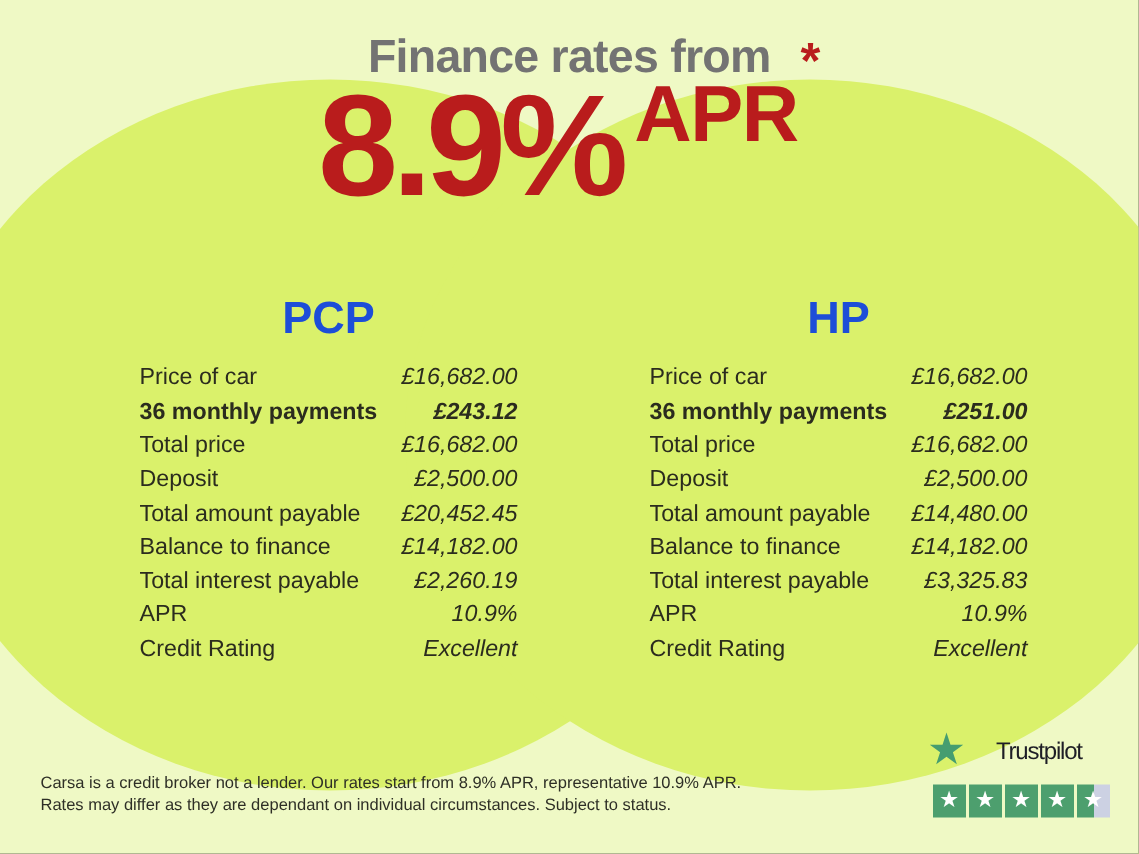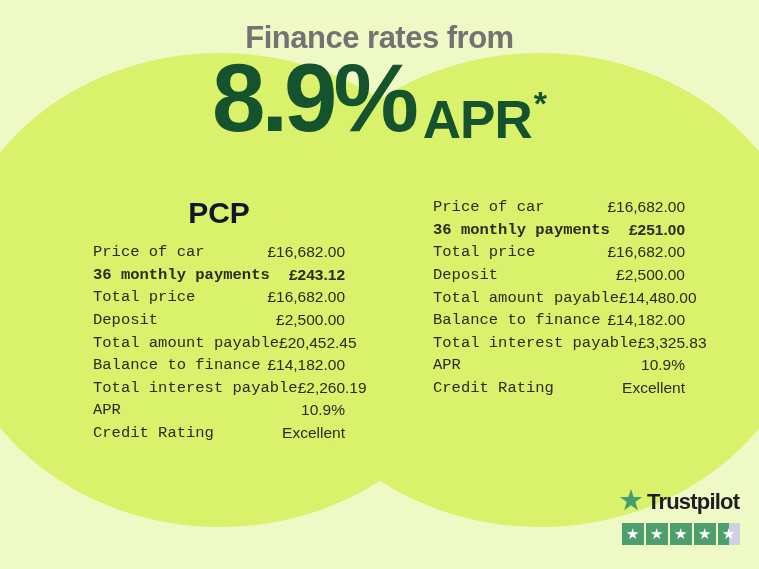--- a/index.html
+++ b/index.html
@@ -21,60 +21,60 @@
   .blob-right{left:270px;top:53px;}
 
   .title{
     position:absolute;top:20px;left:0;width:100%;
     text-align:center;
     font-size:31px;font-weight:bold;letter-spacing:-0.5px;
     color:#737373;
   }
   .rate-line{
     position:absolute;top:50px;left:0;width:100%;
-    display:flex;justify-content:center;align-items:flex-end;
-    color:#14532d;line-height:1;
+    display:flex;justify-content:center;align-items:flex-start;
+    color:#b91c1c;line-height:1;
   }
   .rate-value{font-size:96px;font-weight:bold;letter-spacing:-4px;}
   .rate-suffix{font-size:53px;font-weight:bold;letter-spacing:-1px;margin-left:8px;}
   .rate-asterisk{font-size:34px;font-weight:bold;position:relative;top:-26px;margin-left:2px;}
 
   .fin-table{
     position:absolute;top:196px;width:252px;
   }
   .fin-table.pcp{left:93px;}
   .fin-table.hp{left:433px;}
   .fin-table h2{
     margin:0 0 11px 0;text-align:center;
-    font-size:30px;font-weight:bold;color:#0f172a;letter-spacing:0;
+    font-size:30px;font-weight:bold;color:#1d4ed8;letter-spacing:0;
   }
   .rows{width:100%;}
   .row{
     display:flex;justify-content:space-between;align-items:center;
     height:22.6px;
     font-size:15.5px;color:#2b2c1e;
   }
-  .row .lbl{text-align:left;white-space:nowrap;font-family:Liberation Mono, monospace;}
-  .row .val{text-align:left;white-space:nowrap;}
+  .row .lbl{text-align:left;white-space:nowrap;}
+  .row .val{text-align:left;white-space:nowrap;font-style:italic;}
   .row.bold{font-weight:bold;}
 
   .disclaimer{
     position:absolute;left:27px;top:515px;
     font-size:11px;line-height:14.5px;color:#2e2f26;
   }
 
   .trustpilot{position:absolute;left:618px;top:487px;width:130px;}
   .tp-head{display:flex;align-items:center;}
   .tp-logo-star{
     font-size:29px;color:#459d70;line-height:1;
     position:relative;top:-1px;
   }
   .tp-name{
-    font-size:22px;font-weight:bold;color:#1e1e26;
-    letter-spacing:-0.8px;margin-left:3px;
+    font-size:16px;font-weight:normal;color:#1e1e26;
+    letter-spacing:-0.8px;margin-left:20px;
   }
   .tp-rating{display:flex;margin-top:7px;margin-left:4px;}
   .tp-box{
     width:21.5px;height:21.5px;margin-right:2.5px;
     display:flex;align-items:center;justify-content:center;
     font-size:15px;color:#ffffff;line-height:1;
   }
   .tp-box:last-child{margin-right:0;}
 </style>
 </head>
@@ -129,20 +129,21 @@
           <span class="val">10.9%</span>
         </div>
         <div class="row">
           <span class="lbl">Credit Rating</span>
           <span class="val">Excellent</span>
         </div>
       </div>
   </section>
 
   <section class="fin-table hp">
+    <h2>HP</h2>
     <div class="rows">
         <div class="row">
           <span class="lbl">Price of car</span>
           <span class="val">£16,682.00</span>
         </div>
         <div class="row bold">
           <span class="lbl">36 monthly payments</span>
           <span class="val">£251.00</span>
         </div>
         <div class="row">
@@ -169,20 +170,24 @@
           <span class="lbl">APR</span>
           <span class="val">10.9%</span>
         </div>
         <div class="row">
           <span class="lbl">Credit Rating</span>
           <span class="val">Excellent</span>
         </div>
       </div>
   </section>
 
+  <div class="disclaimer">
+    <div>Carsa is a credit broker not a lender. Our rates start from 8.9% APR, representative 10.9% APR.</div>
+    <div>Rates may differ as they are dependant on individual circumstances. Subject to status.</div>
+  </div>
 
   <div class="trustpilot">
     <div class="tp-head">
       <span class="tp-logo-star">★</span>
       <span class="tp-name">Trustpilot</span>
     </div>
     <div class="tp-rating">
         <div class="tp-box" style="background: rgb(77, 159, 110);">
           <span>★</span>
         </div>

